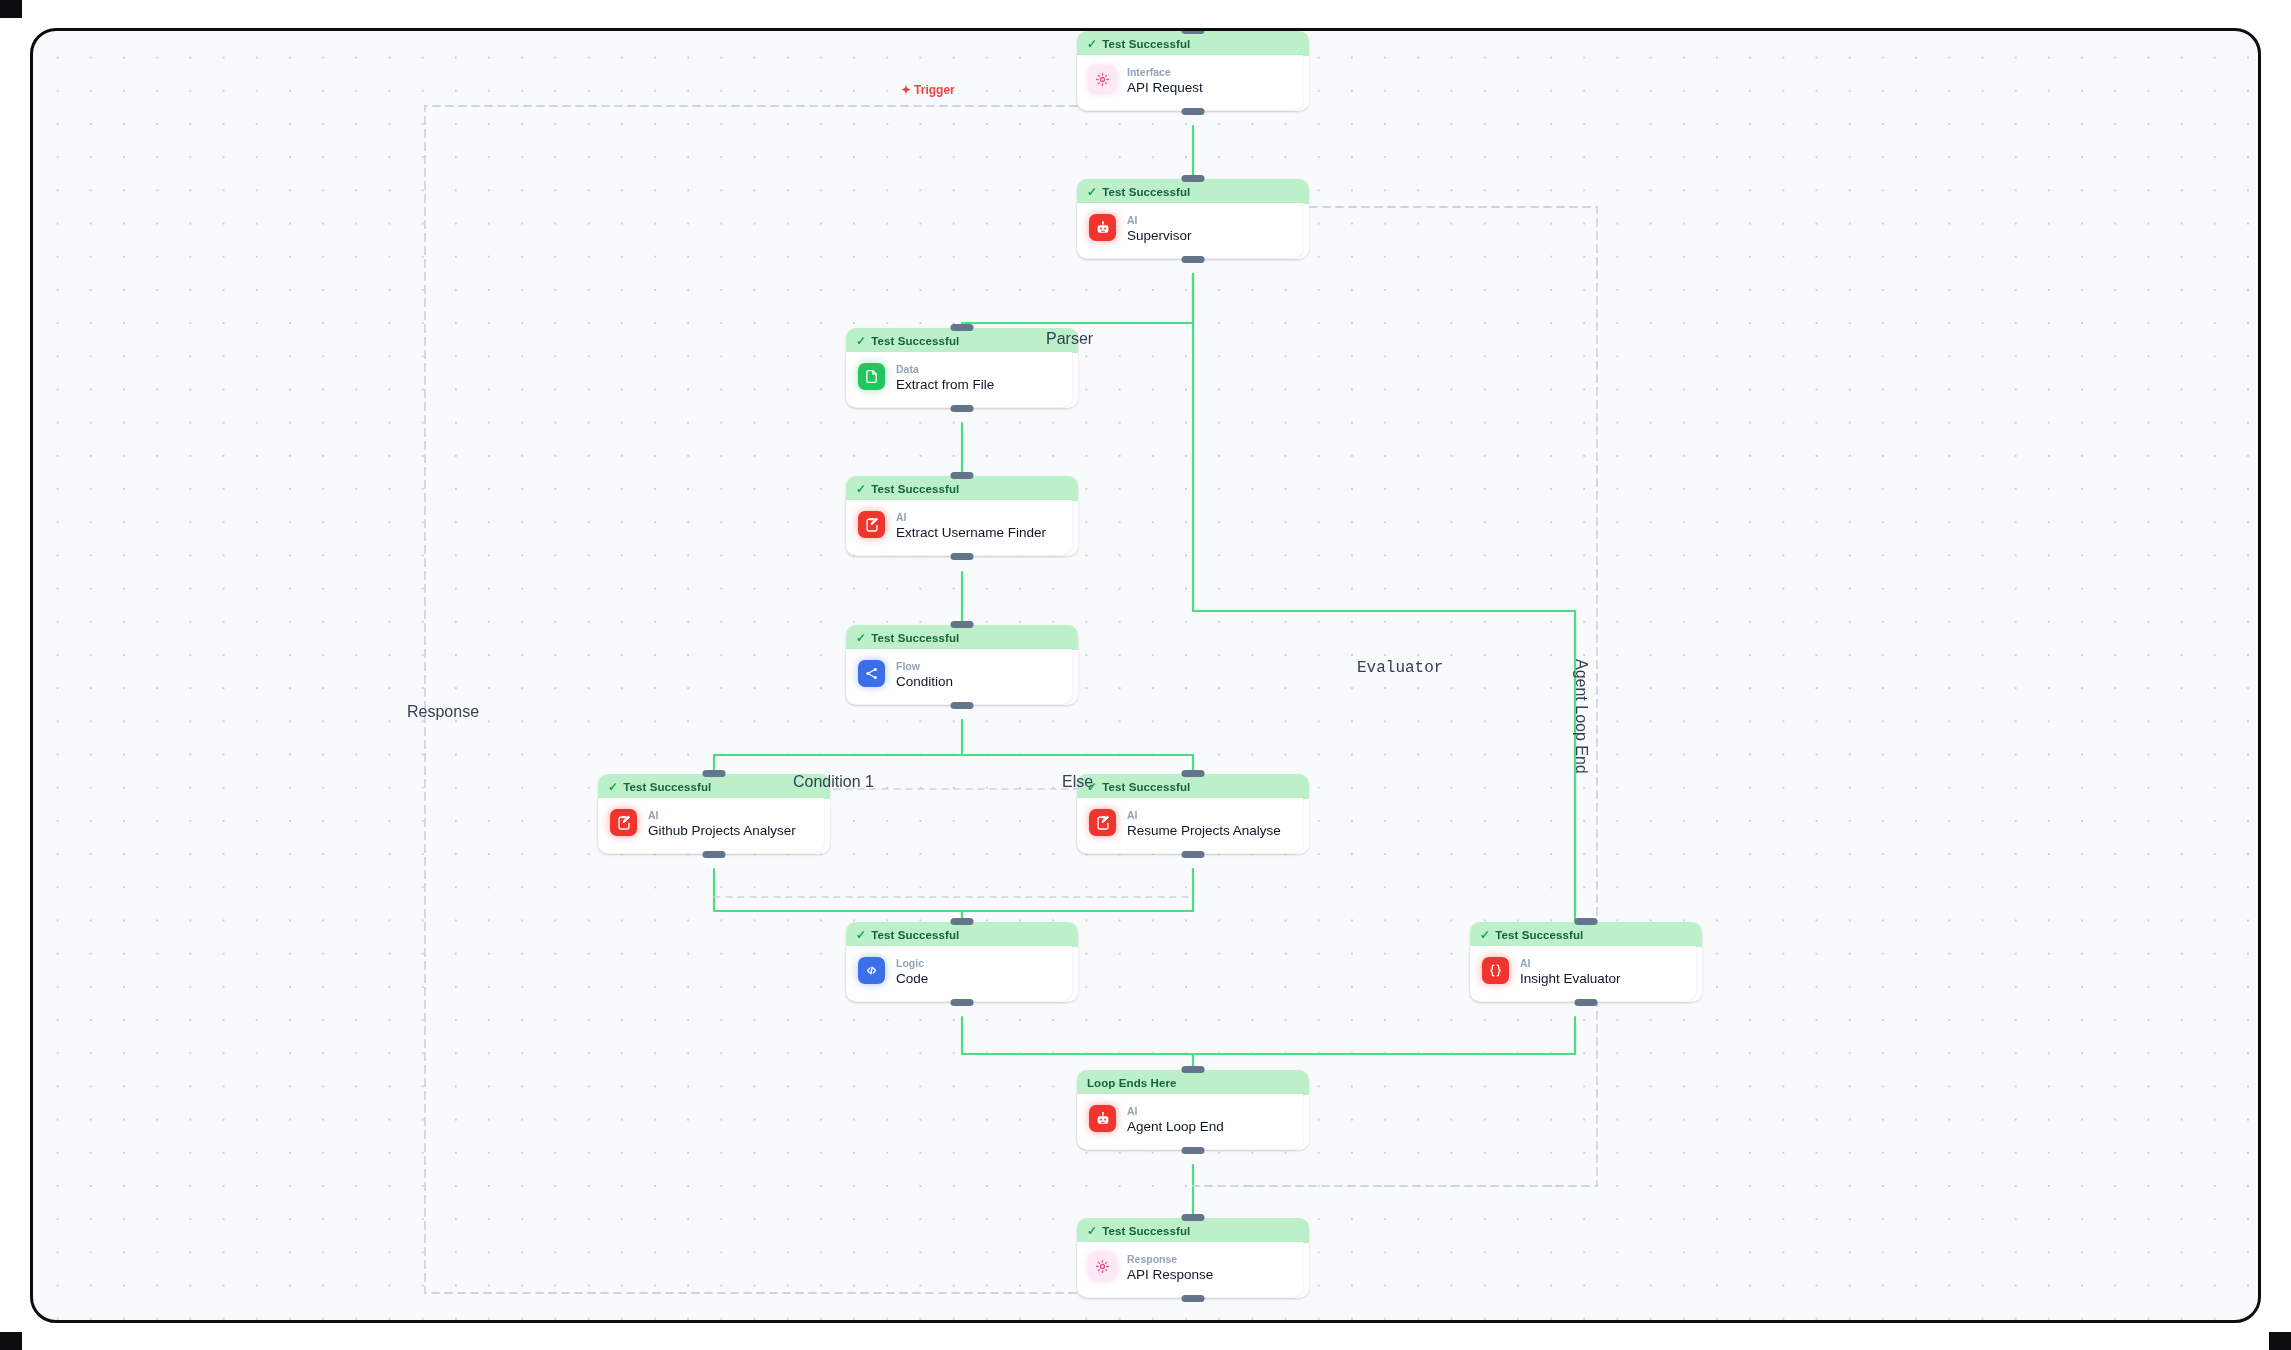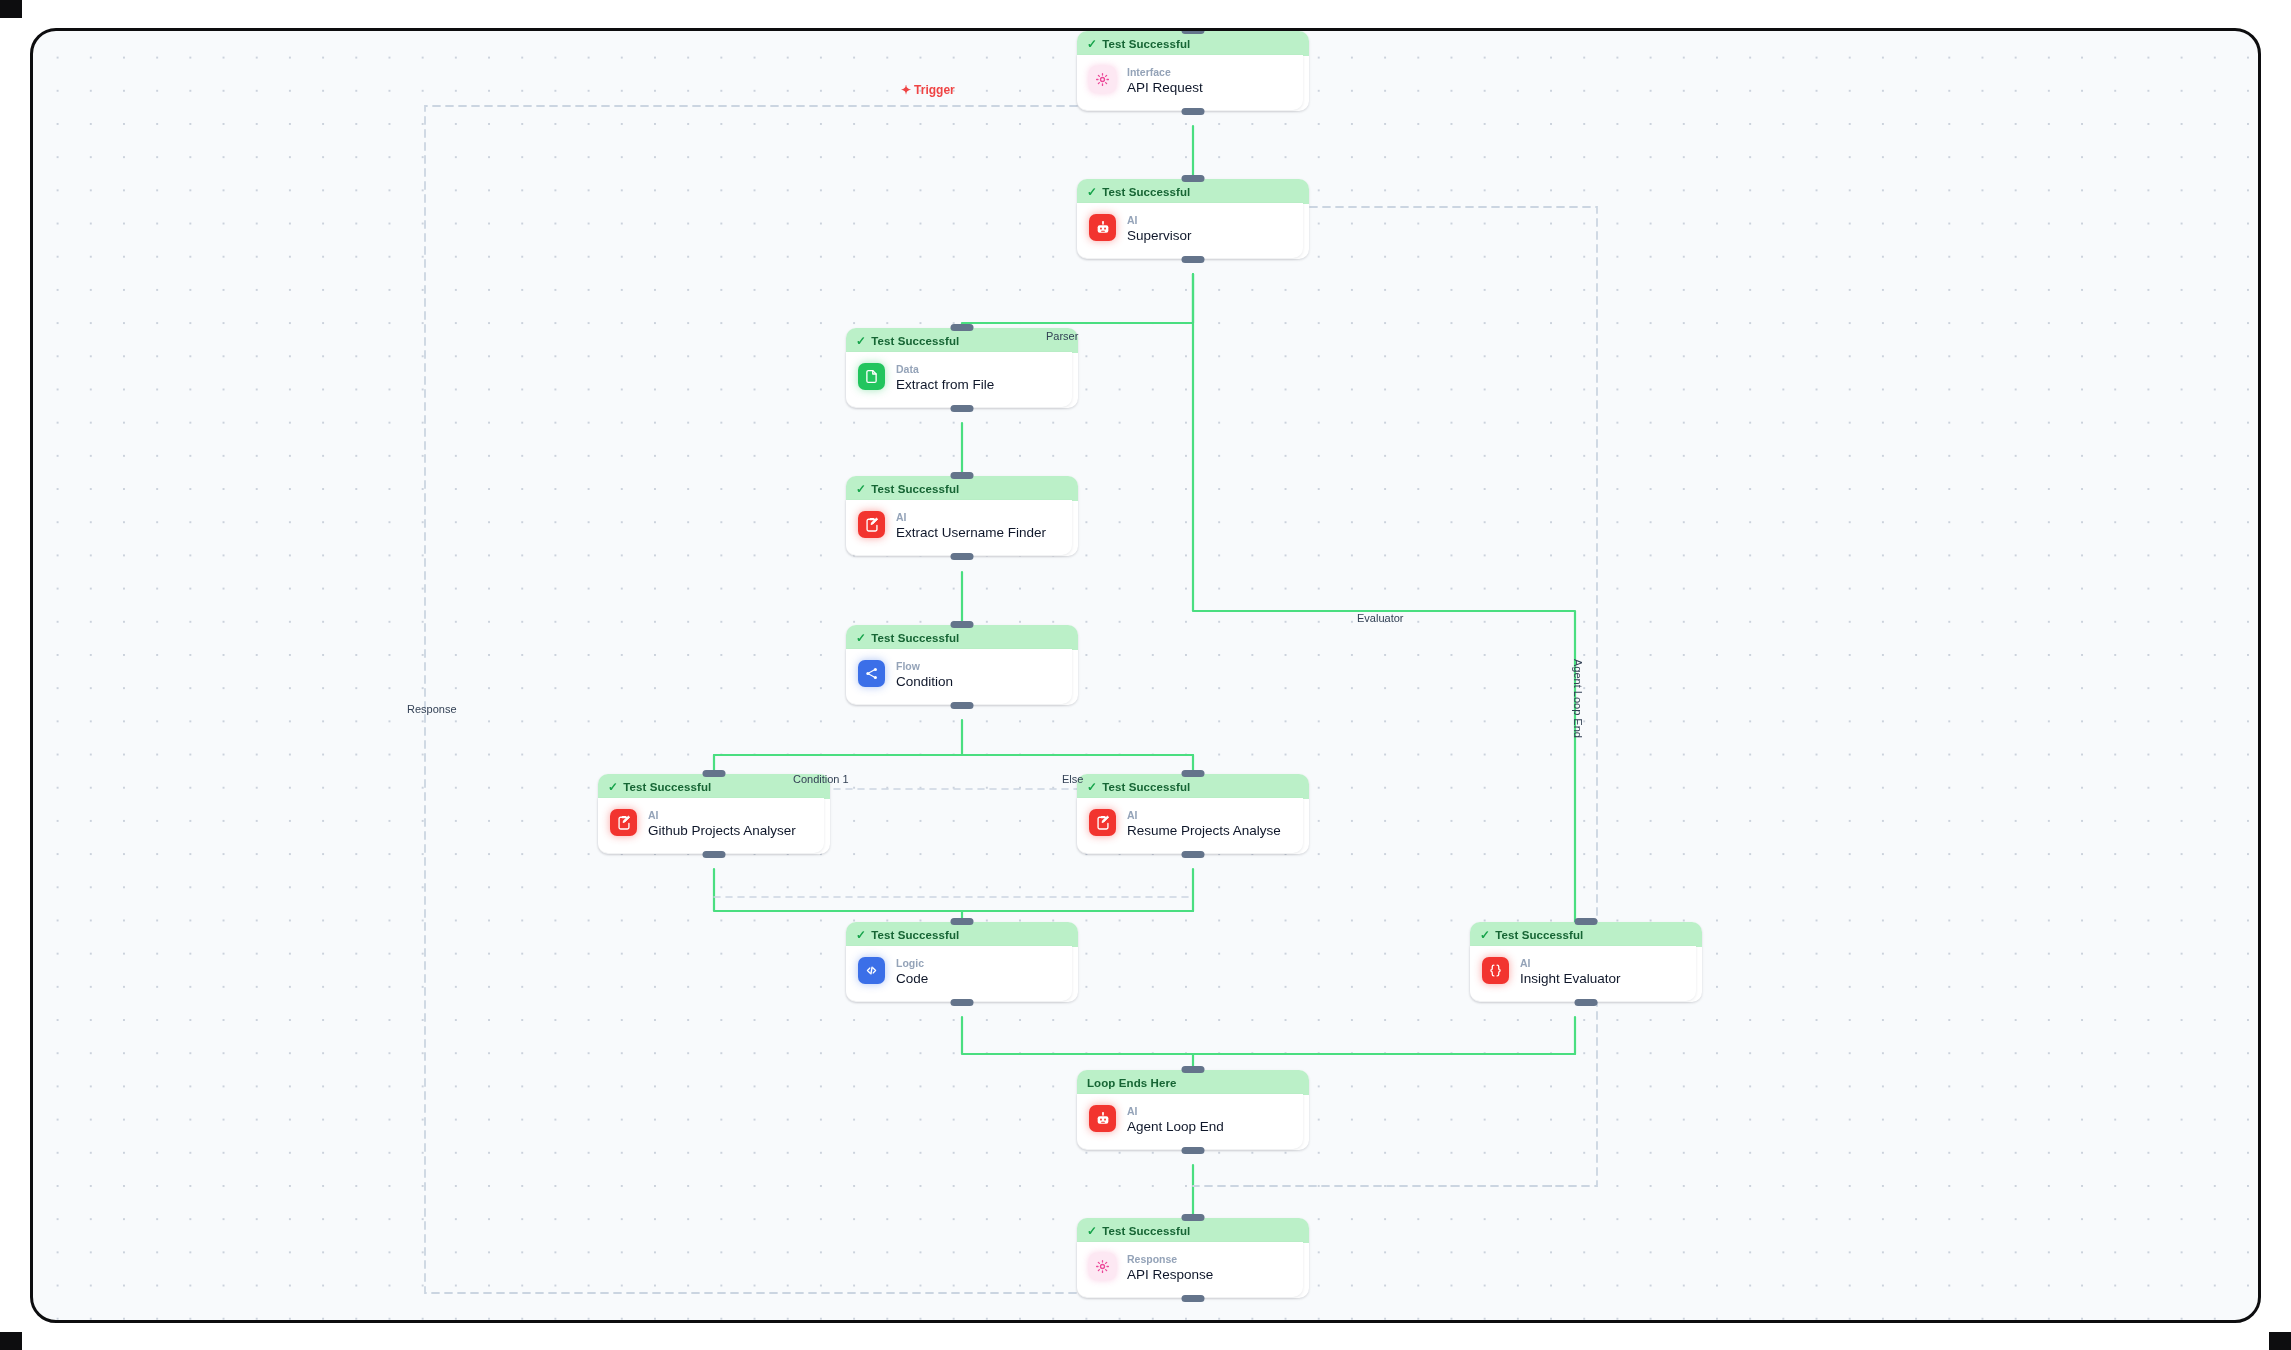--- a/index.html
+++ b/index.html
@@ -144,21 +144,21 @@
     left: 50%;
     transform: translateX(-50%);
     z-index: 4;
   }
   .handle.top { top: -4px; }
   .handle.bottom { bottom: -4px; }
 
   
   .edge-label {
     position: absolute;
-    font-size: 11px;
+    font-size: 16px;
     color: #334155;
     font-weight: 400;
     white-space: nowrap;
     background: transparent;
     z-index: 3;
   }
   .edge-label.vertical {
     writing-mode: vertical-rl;
     text-orientation: mixed;
   }
@@ -462,21 +462,21 @@
                 <div class="node-cat">Response</div>
                 <div class="node-title">API Response</div>
               </div>
             </div>
             <div class="handle top"></div>
             <div class="handle bottom"></div>
           </div>
         </div>
       <div id="labels">
           <div class="edge-label" style="left: 1013px; top: 299px;">Parser</div>
-          <div class="edge-label" style="left: 1324px; top: 581px;">Evaluator</div>
+          <div class="edge-label" style="left: 1324px; top: 628px; font-family: Liberation Mono, monospace;">Evaluator</div>
           <div class="edge-label vertical" style="left: 1539px; top: 628px;">Agent Loop End</div>
           <div class="edge-label" style="left: 374px; top: 672px;">Response</div>
           <div class="edge-label" style="left: 760px; top: 742px;">Condition 1</div>
           <div class="edge-label" style="left: 1029px; top: 742px;">Else</div>
         </div>
 
       <div class="trigger-label" style="left:868px; top:52px;">
         <span class="trigger-spark">✦</span>
         <span>Trigger</span>
       </div>

